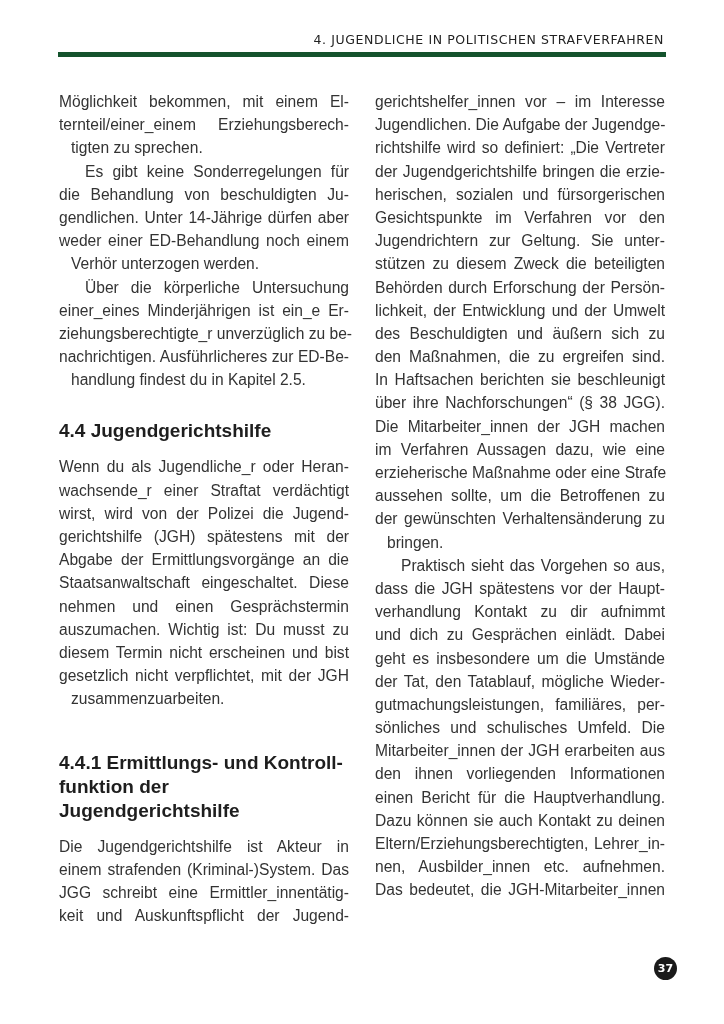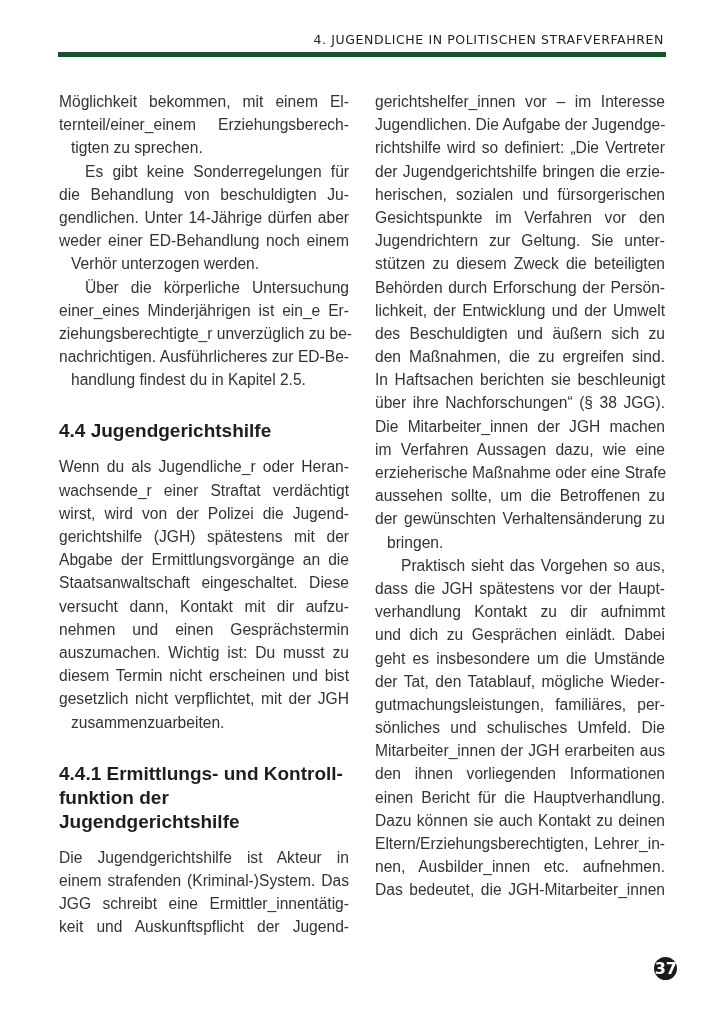--- a/index.html
+++ b/index.html
@@ -11,23 +11,23 @@
                          font-size: 12.5px; letter-spacing: 0.6px; color: #222; font-weight: normal; }
     .col { position: absolute; top: 90px; width: 290px; }
     .col-left { left: 59px; }
     .col-right { left: 375px; }
     .line { display: block; height: 23.2px; line-height: 23.2px; font-size: 15.6px; white-space: nowrap;
             text-align: justify; text-align-last: justify; color: #333; }
     .line.last { text-align-last: left; margin-left: 12px; }
     .line.indent { padding-left: 26px; }
     .heading { display: block; font-weight: bold; font-size: 19px; color: #1e1e1e; line-height: 24px; }
     .h-44 { margin-top: 28px; margin-bottom: 12px; }
-    .h-441 { margin-top: 28px; margin-bottom: 12px; }
+    .h-441 { margin-top: 40px; margin-bottom: 12px; }
     .page-number { position: absolute; left: 654px; top: 957px; width: 23px; height: 23px; border-radius: 50%;
-                   background: #1a1a1a; color: #fff; font-size: 16px; font-weight: bold; text-align: right;
+                   background: #1a1a1a; color: #fff; font-size: 11px; font-weight: bold; text-align: center;
                    line-height: 23px; font-family: "DejaVu Sans", sans-serif; }
   </style>
 </head>
 <body>
 
 <div class="running-head">
   <span class="running-head-text">4. JUGENDLICHE IN POLITISCHEN STRAFVERFAHREN</span>
 </div>
 
 <div class="col col-left">
@@ -53,21 +53,20 @@
 
   <span class="heading h-44">4.4 Jugendgerichtshilfe</span>
 
   <div>
     <span class="line">Wenn du als Jugendliche_r oder Heran-</span>
     <span class="line">wachsende_r einer Straftat verdächtigt</span>
     <span class="line">wirst, wird von der Polizei die Jugend-</span>
     <span class="line">gerichtshilfe (JGH) spätestens mit der</span>
     <span class="line">Abgabe der Ermittlungsvorgänge an die</span>
     <span class="line">Staatsanwaltschaft eingeschaltet. Diese</span>
-    <span class="line">versucht dann, Kontakt mit dir aufzu-</span>
     <span class="line">nehmen und einen Gesprächstermin</span>
     <span class="line">auszumachen. Wichtig ist: Du musst zu</span>
     <span class="line">diesem Termin nicht erscheinen und bist</span>
     <span class="line">gesetzlich nicht verpflichtet, mit der JGH</span>
     <span class="line last">zusammenzuarbeiten.</span>
   </div>
 
   <div class="h-441">
     <span class="heading">4.4.1 Ermittlungs- und Kontroll-</span>
     <span class="heading">funktion der Jugendgerichtshilfe</span>

